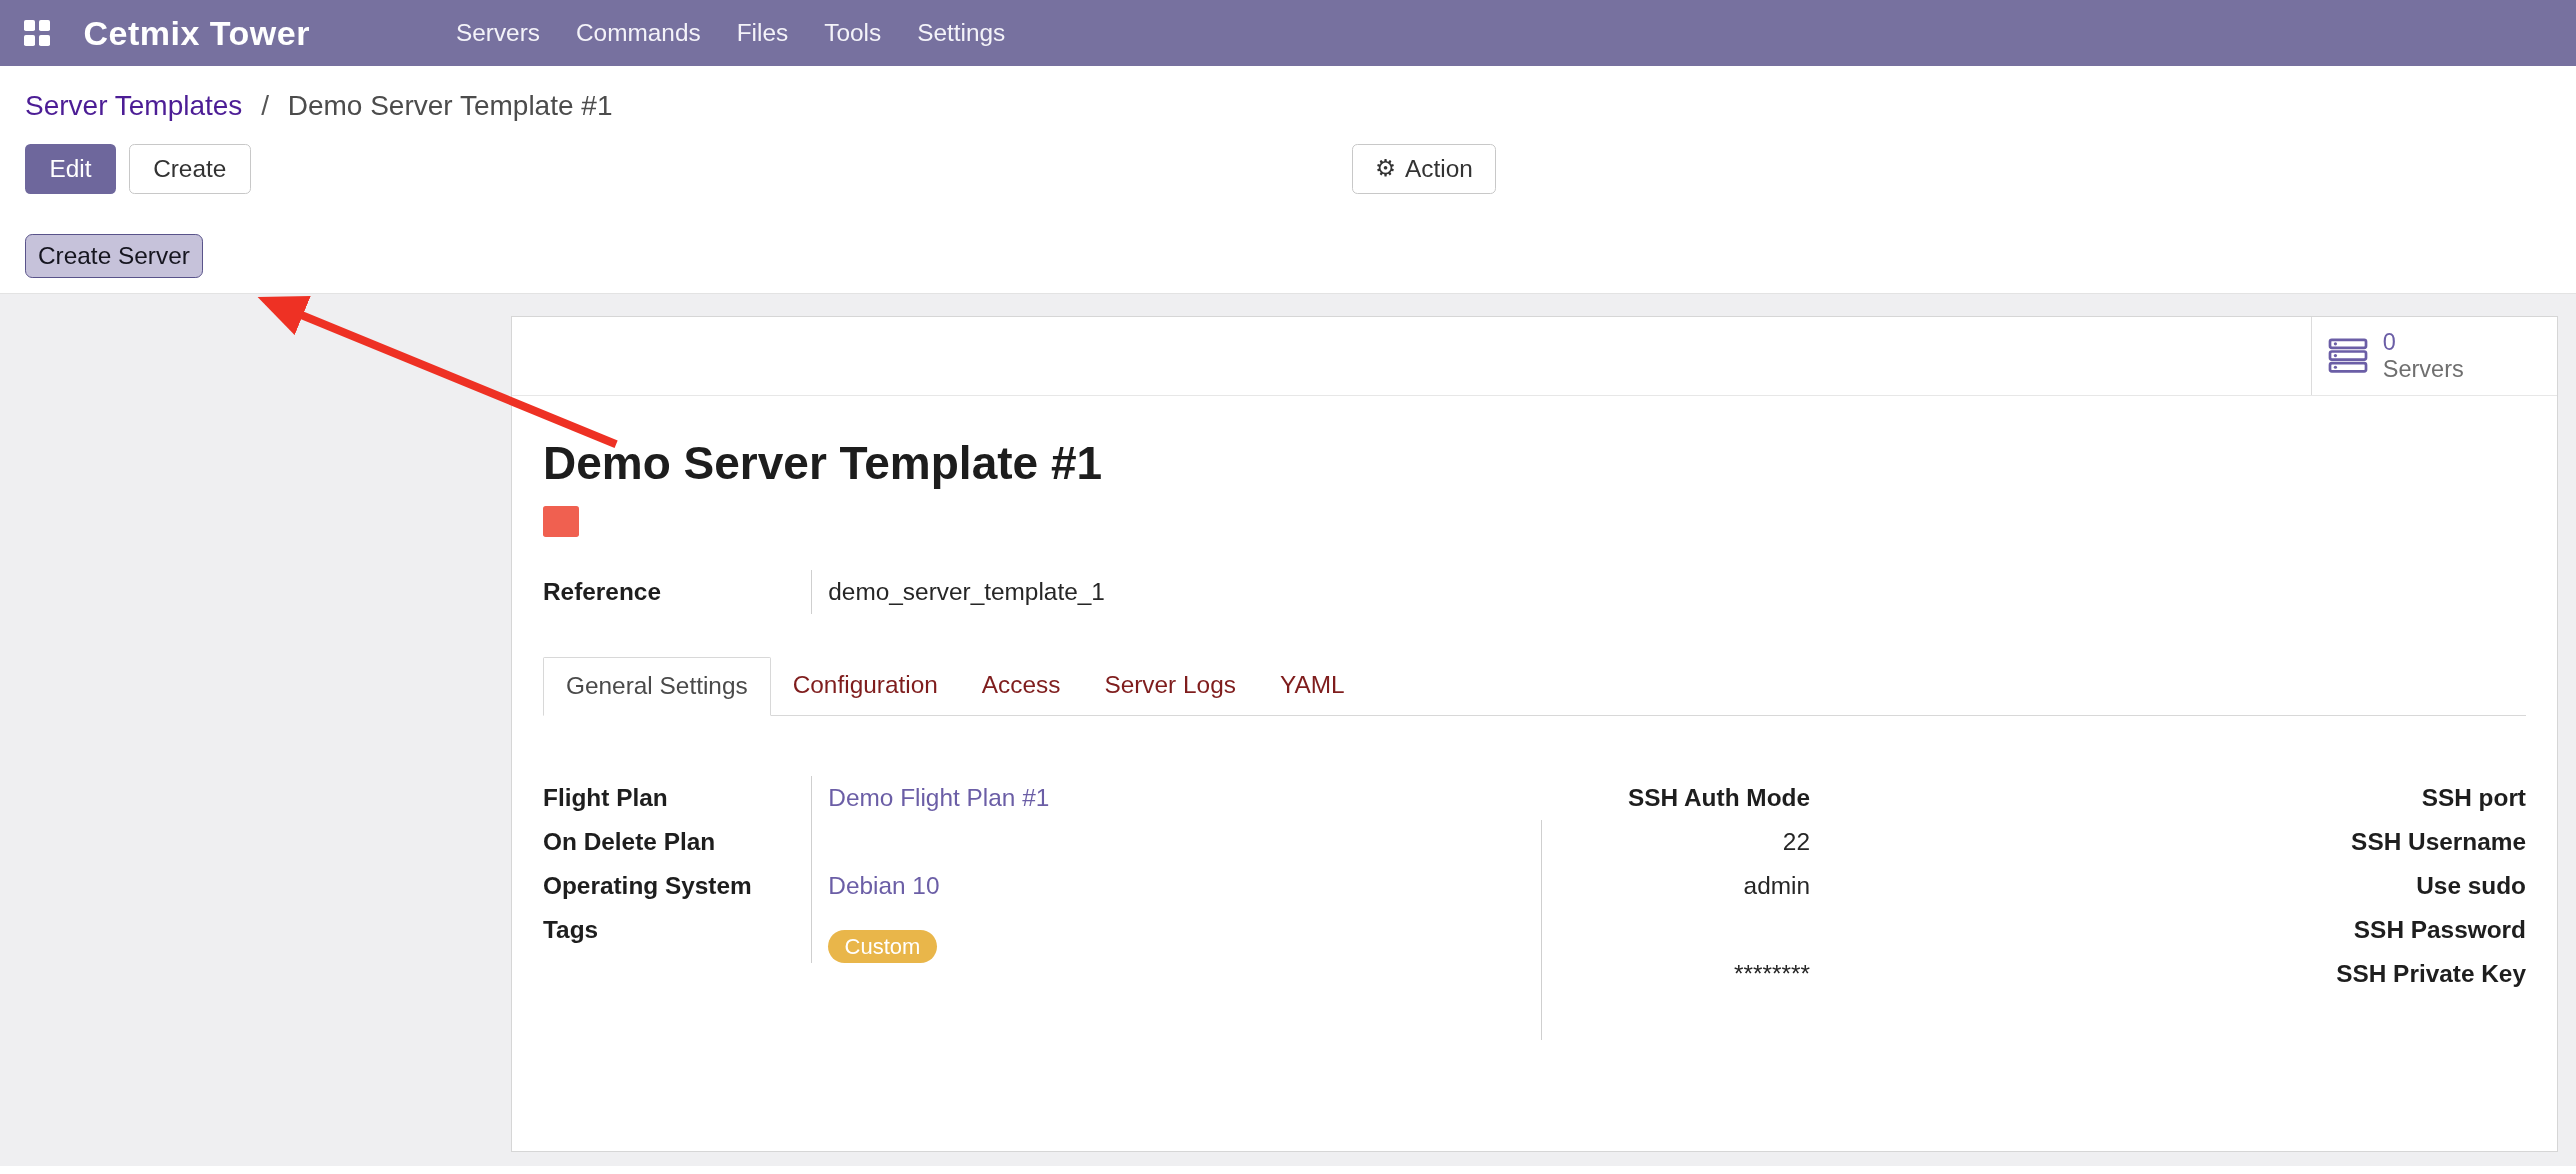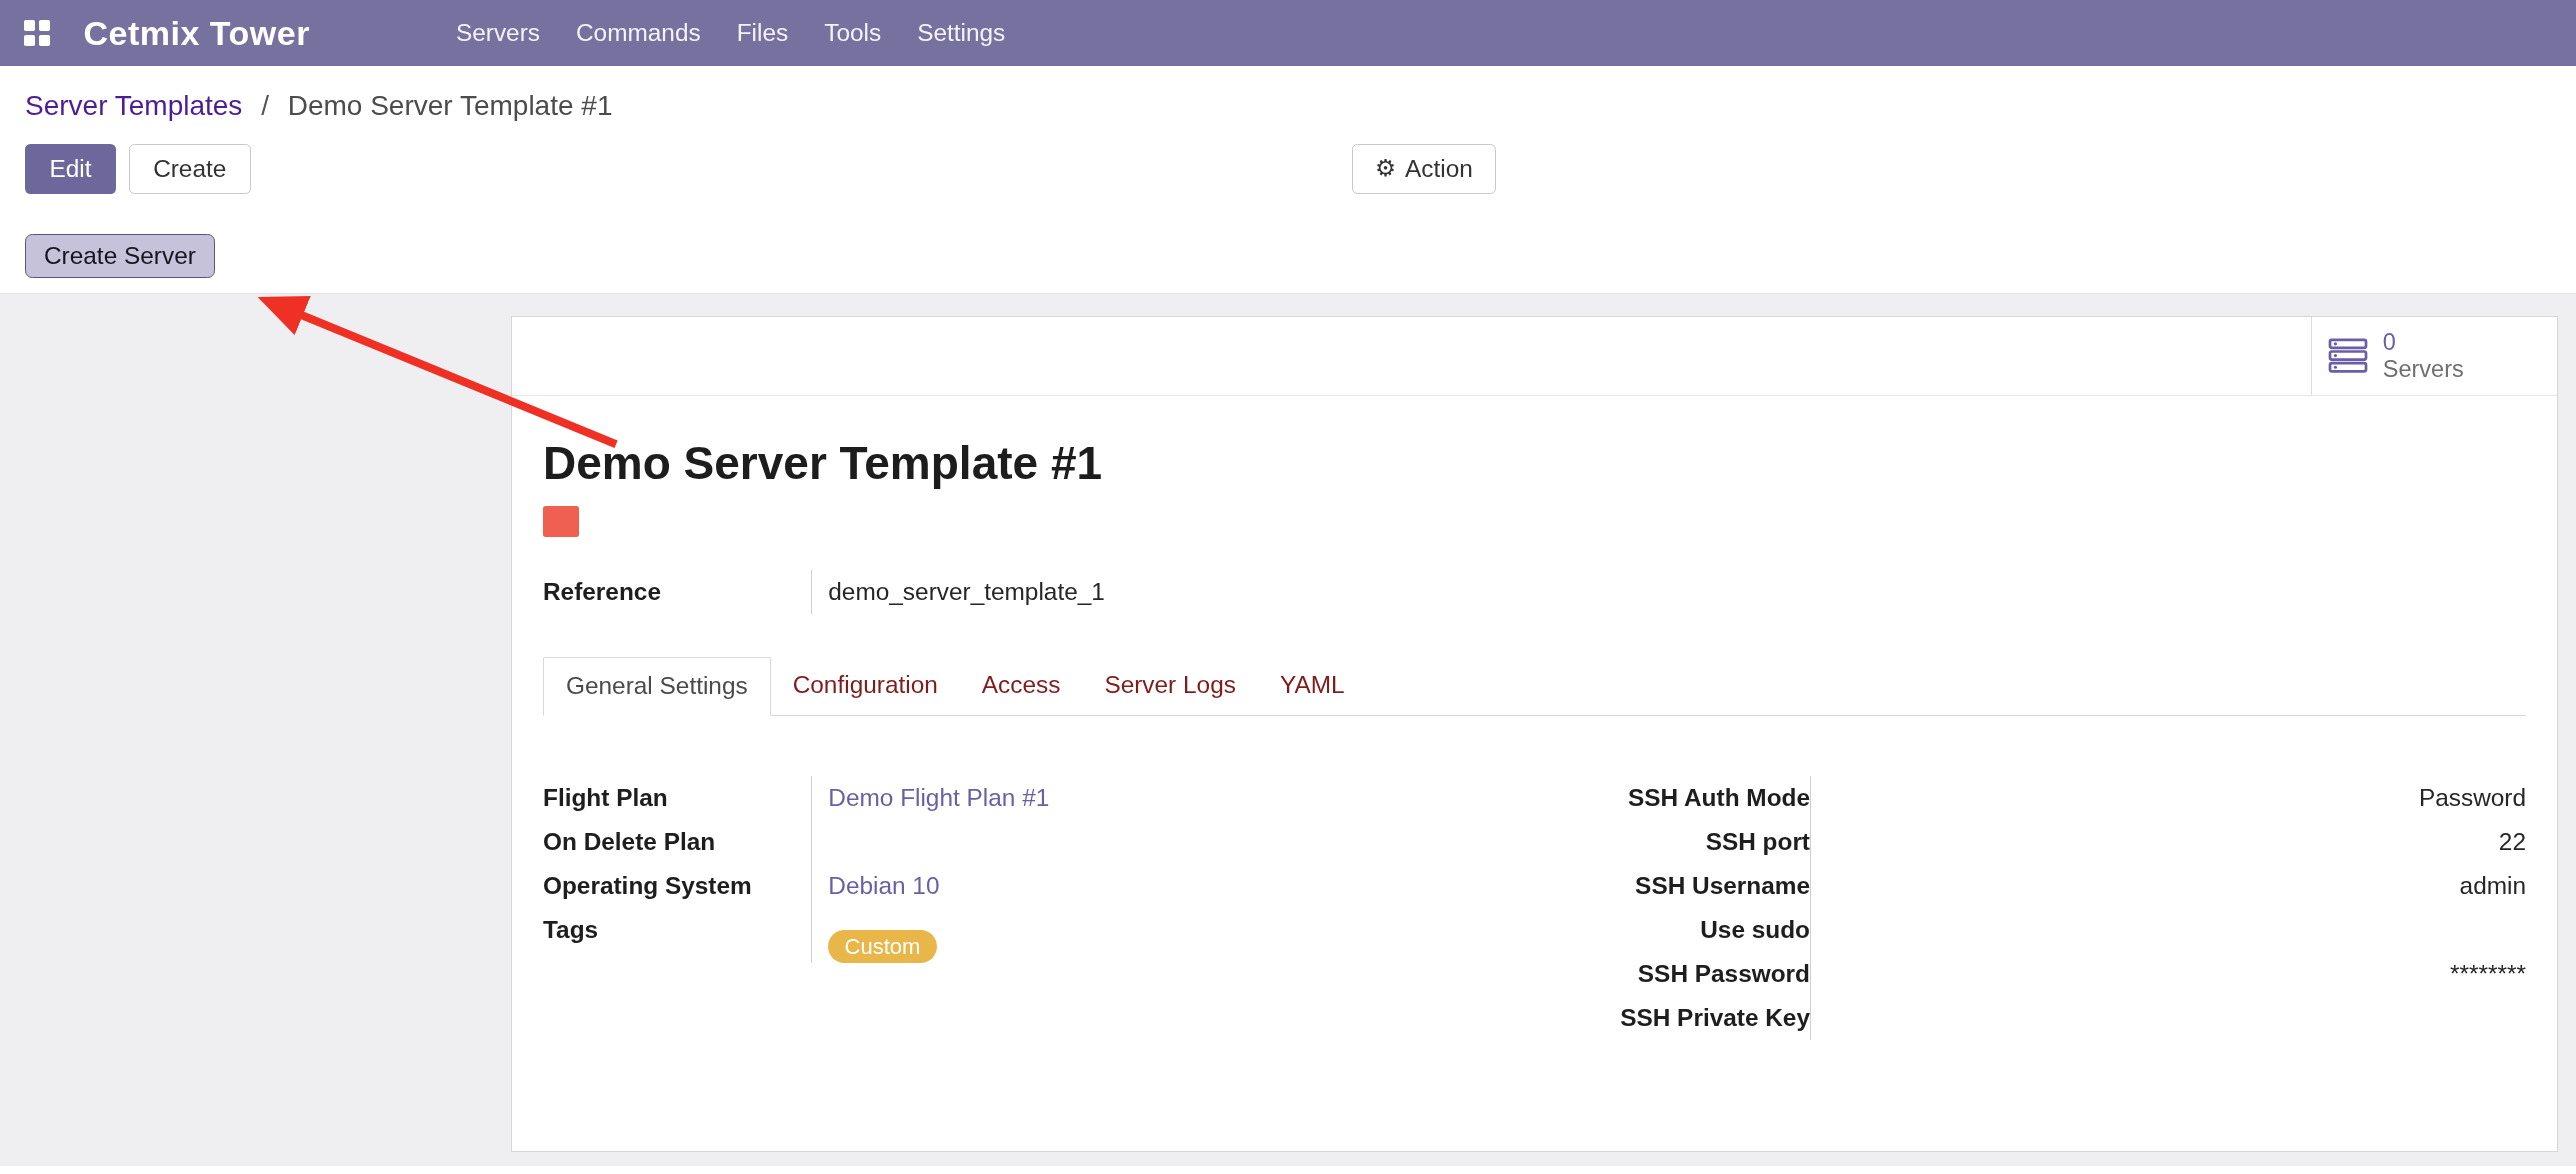--- a/index.html
+++ b/index.html
@@ -33,21 +33,21 @@
   .btn-primary { background:#6e679c; color:#fff; }
   .btn-default { background:#fff; border-color:#c8c8c8; color:#333; }
   .action-btn { position:absolute; left:1352px; top:14.5px; display:flex; align-items:center; gap:9px;
     background:#fff; border:0.9px solid #c8c8c8; border-radius:5.4px; font-size:24.4px; line-height:24.4px;
     padding:11.7px 22px; color:#333; cursor:pointer; font-family:inherit; }
   .gear { font-family:"DejaVu Sans", sans-serif; font-size:23.5px; line-height:23.5px; }
 
   
   .smart-strip { padding:20px 25px 14.5px; border-bottom:0.9px solid #e3e3e3; background:#fff; }
   .create-server-btn { background:#c6c2da; border:1.8px solid #59538a; border-radius:7.2px;
-    color:#15151f; font-size:24.4px; line-height:24.4px; padding:9px 18px; cursor:pointer; font-family:inherit; }
+    color:#15151f; font-size:24.4px; line-height:24.4px; padding:9px 12px; cursor:pointer; font-family:inherit; }
 
   
   .content { background:#efeff1; height:872px; padding:22px 18px 0 511px; }
   .card { width:2047px; height:836px; background:#fff; border:0.9px solid #d6d6d6; }
 
   .card-header { height:79px; border-bottom:0.9px solid #e7e7e7; display:flex; justify-content:flex-end; }
   .stat-button { width:246px; border-left:0.9px solid #dcdcdc; display:flex; align-items:center;
     gap:14.5px; padding:0 16.3px; cursor:pointer; background:#fff; }
   .stat-text { display:flex; flex-direction:column; line-height:27px; font-size:23.5px; }
   .stat-count { color:#6b5ea6; }
@@ -169,21 +169,20 @@
 
           <div class="f-label">Operating System</div>
           <div class="f-value"><span class="link">Debian 10</span></div>
 
           <div class="f-label">Tags</div>
           <div class="f-value"><span class="tag">Custom</span></div>
         </div>
 
         <div class="group group-right">
           <div class="f-label">SSH Auth Mode</div>
-          <div class="f-value">Password</div>
 
           <div class="f-label">SSH port</div>
           <div class="f-value">22</div>
 
           <div class="f-label">SSH Username</div>
           <div class="f-value">admin</div>
 
           <div class="f-label">Use sudo</div>
           <div class="f-value"></div>
 

